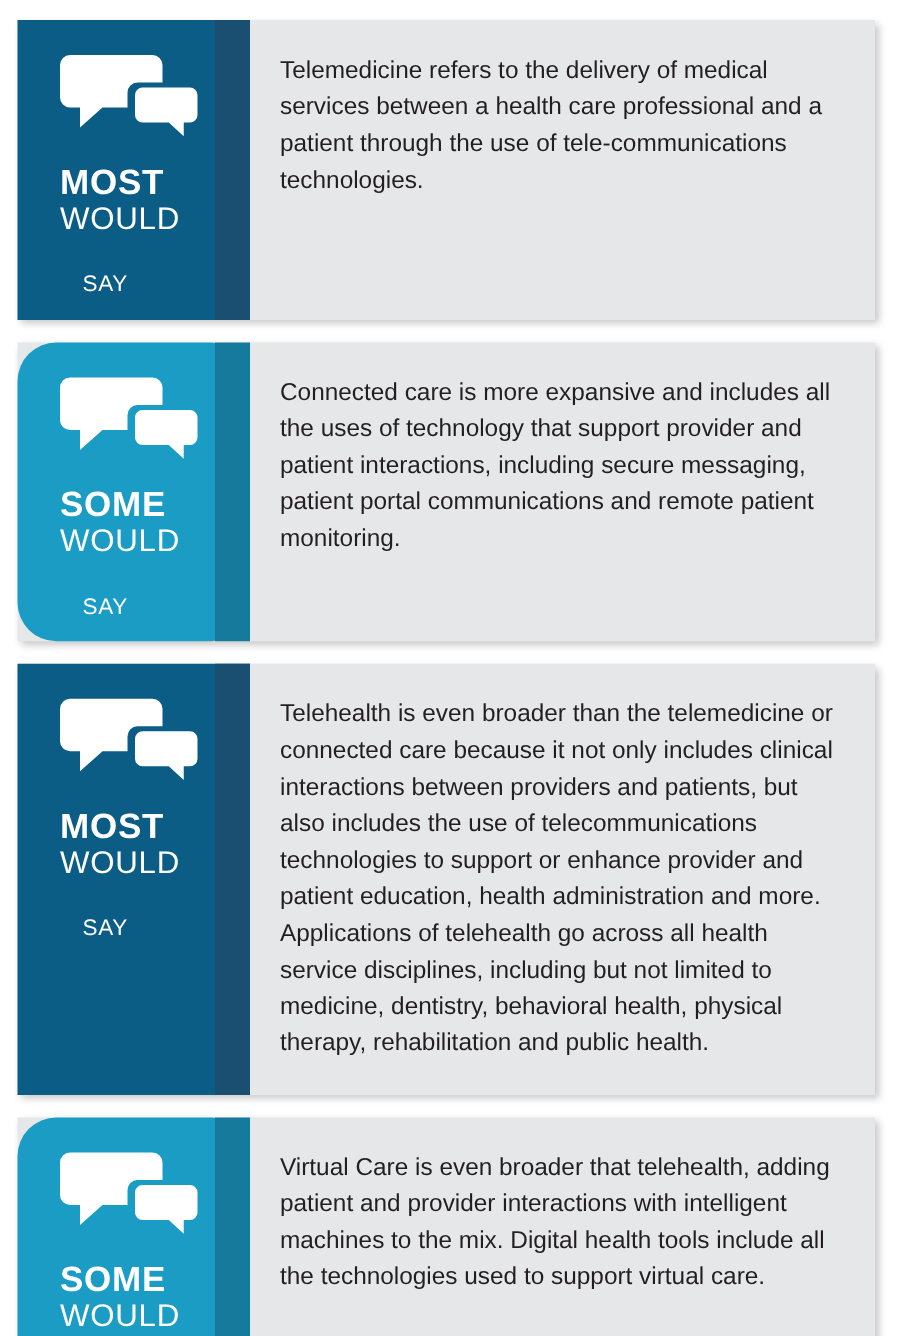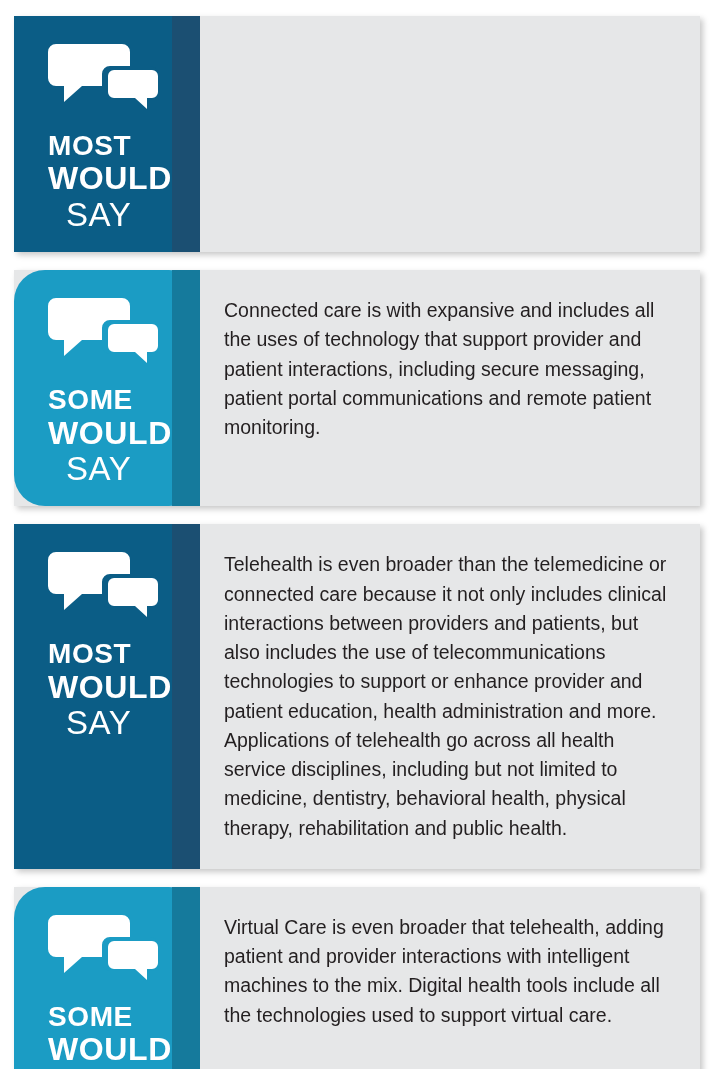--- a/index.html
+++ b/index.html
@@ -68,27 +68,28 @@
   }
   .badge-line {
     display: block;
     letter-spacing: 0.6px;
   }
   .badge-line.l1 {
     font-size: 28px;
     font-weight: bold;
   }
   .badge-line.l2 {
-    font-size: 32px;
-    font-weight: bold;
+    font-size: 25px;
+    font-weight: normal;
   }
   .badge-line.l3 {
-    font-size: 33px;
+    font-size: 18px;
     font-weight: normal;
     margin-left: 18px;
+    margin-top: 28px;
   }
 
   .body-text {
     flex: 1 1 auto;
     padding: 26px 26px 26px 24px;
     font-size: 19.5px;
     line-height: 1.5;
     color: #231f20;
     display: flex;
     align-items: flex-start;
@@ -109,40 +110,43 @@
           <path fill="#0b5d86" d="M62 24 h40 a8 8 0 0 1 8 8 v18 a8 8 0 0 1 -8 8 h-6 v13 l-14 -13 h-20 a8 8 0 0 1 -8 -8 v-18 a8 8 0 0 1 8 -8 z"></path>
           <path fill="#ffffff" d="M66 28 h38 a6 6 0 0 1 6 6 v16 a6 6 0 0 1 -6 6 h-5 v11 l-12 -11 h-21 a6 6 0 0 1 -6 -6 v-16 a6 6 0 0 1 6 -6 z"></path>
         </svg>
       </div>
       <div class="badge-lines">
         <span class="badge-line l1">MOST</span>
         <span class="badge-line l2">WOULD</span>
         <span class="badge-line l3">SAY</span>
       </div>
     </div>
+    <div class="body-text">
+      <p>Telemedicine refers to the delivery of medical services between a health care professional and a patient through the use of tele-communications technologies.</p>
+    </div>
   </div>
 
   <div class="card">
     <div class="badge light">
       <div class="strip"></div>
       <div class="bubbles">
         <svg width="120" height="74" viewBox="0 0 120 74" xmlns="http://www.w3.org/2000/svg">
           <path fill="#ffffff" d="M8 2 h66 a8 8 0 0 1 8 8 v26 a8 8 0 0 1 -8 8 h-40 l-18 16 v-16 h-8 a8 8 0 0 1 -8 -8 v-26 a8 8 0 0 1 8 -8 z"></path>
           <path fill="#1b9cc4" d="M62 24 h40 a8 8 0 0 1 8 8 v18 a8 8 0 0 1 -8 8 h-6 v13 l-14 -13 h-20 a8 8 0 0 1 -8 -8 v-18 a8 8 0 0 1 8 -8 z"></path>
           <path fill="#ffffff" d="M66 28 h38 a6 6 0 0 1 6 6 v16 a6 6 0 0 1 -6 6 h-5 v11 l-12 -11 h-21 a6 6 0 0 1 -6 -6 v-16 a6 6 0 0 1 6 -6 z"></path>
         </svg>
       </div>
       <div class="badge-lines">
         <span class="badge-line l1">SOME</span>
         <span class="badge-line l2">WOULD</span>
         <span class="badge-line l3">SAY</span>
       </div>
     </div>
     <div class="body-text">
-      <p>Connected care is with expansive and includes all the uses of technology that support provider and patient interactions, including secure messaging, patient portal communications and remote patient monitoring.</p>
+      <p>Connected care is more expansive and includes all the uses of technology that support provider and patient interactions, including secure messaging, patient portal communications and remote patient monitoring.</p>
     </div>
   </div>
 
   <div class="card">
     <div class="badge dark">
       <div class="strip"></div>
       <div class="bubbles">
         <svg width="120" height="74" viewBox="0 0 120 74" xmlns="http://www.w3.org/2000/svg">
           <path fill="#ffffff" d="M8 2 h66 a8 8 0 0 1 8 8 v26 a8 8 0 0 1 -8 8 h-40 l-18 16 v-16 h-8 a8 8 0 0 1 -8 -8 v-26 a8 8 0 0 1 8 -8 z"></path>
           <path fill="#0b5d86" d="M62 24 h40 a8 8 0 0 1 8 8 v18 a8 8 0 0 1 -8 8 h-6 v13 l-14 -13 h-20 a8 8 0 0 1 -8 -8 v-18 a8 8 0 0 1 8 -8 z"></path>

